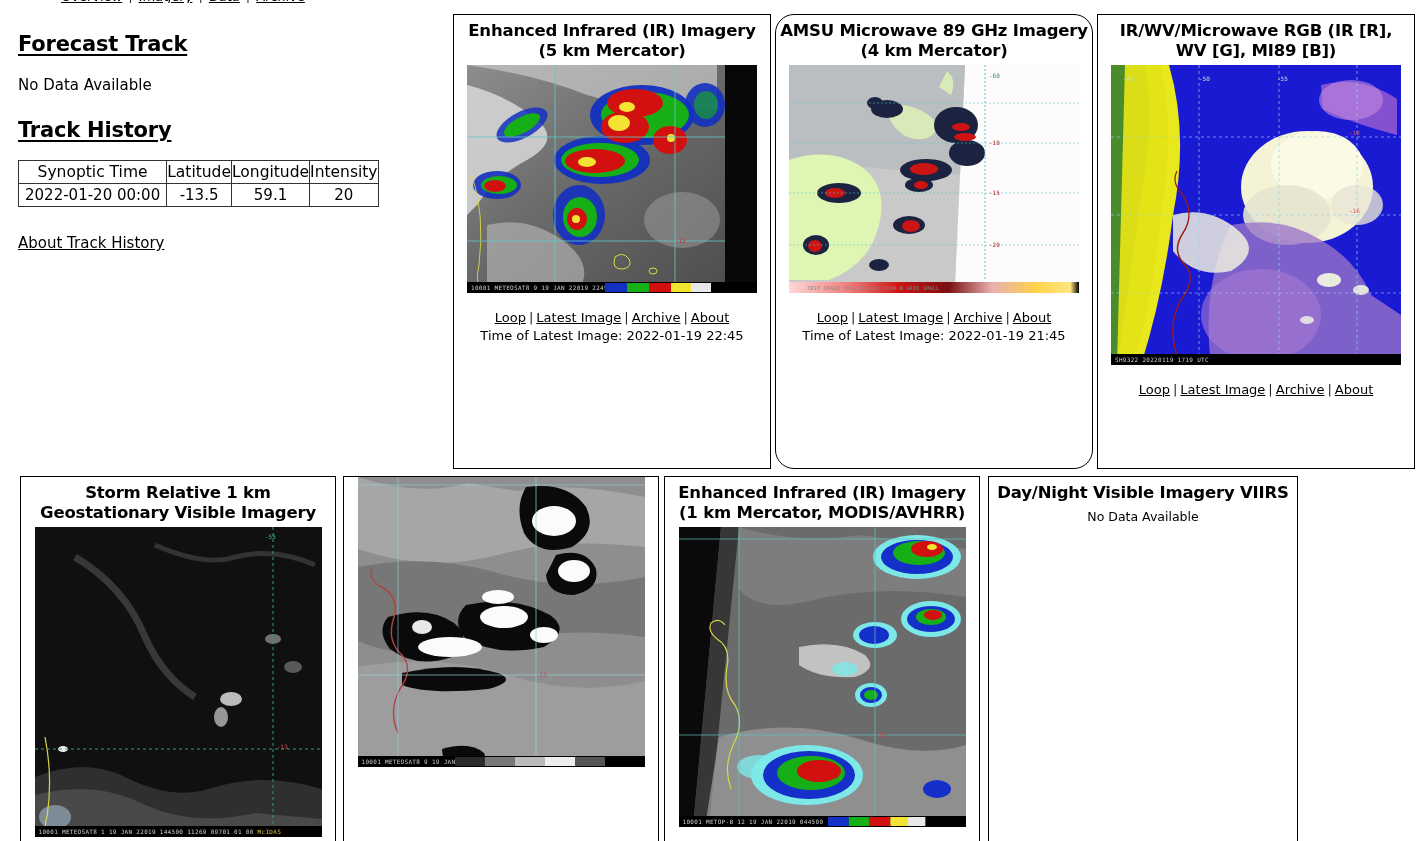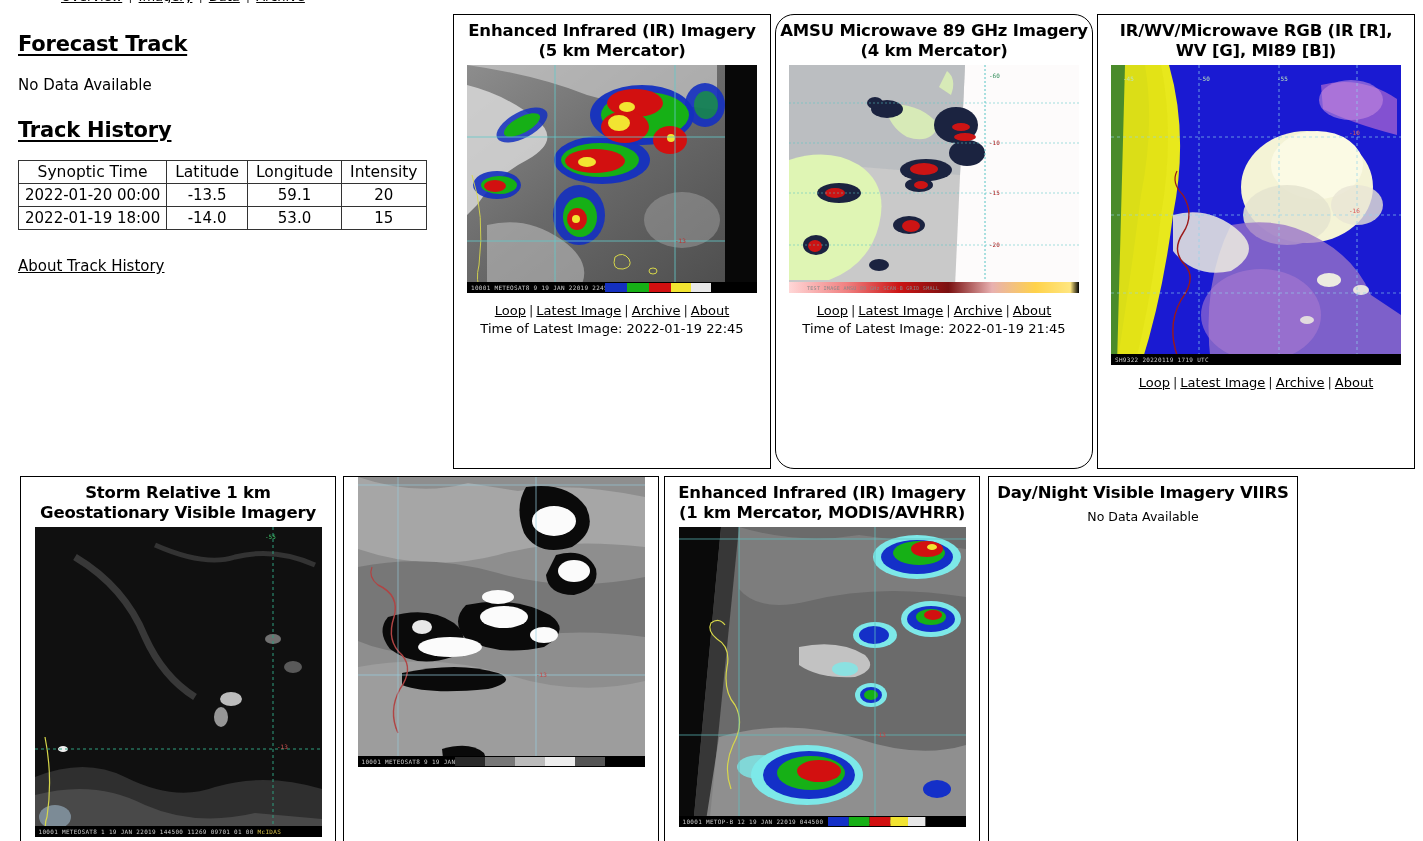--- a/index.html
+++ b/index.html
@@ -54,21 +54,21 @@
   h2.section.second { margin-top: 0; margin-bottom: 18px; }
 
   table.track {
     border-collapse: collapse;
     font-size: 15px;
     margin-bottom: 26px;
     background: #fff;
   }
   table.track th, table.track td {
     border: 1px solid #333;
-    padding: 2px 8px;
+    padding: 2px 0;
     text-align: center;
     font-weight: normal;
     white-space: nowrap;
   }
   table.track th { font-size: 15.5px; }
   table.track td.time { padding: 2px 6px; }
 
   a.about-track { font-size: 15px; }
 
   
@@ -85,21 +85,21 @@
     line-height: 1.22;
     padding: 6px 4px 4px 4px;
     letter-spacing: -0.2px;
   }
   .panel .nodata {
     font-size: 12.5px;
     padding-top: 2px;
   }
   .panel .links {
     font-size: 13px;
-    padding-top: 9px;
+    padding-top: 16px;
     line-height: 1.35;
   }
   .panel .links .sep { color: #222; margin: 0 3px; }
   .panel .caption {
     font-size: 13px;
     line-height: 1.35;
   }
 
   .satimg {
     display: block;
@@ -148,26 +148,20 @@
         <th>Longitude</th>
         <th>Intensity</th>
       </tr>
     </thead>
     <tbody>
       <tr>
         <td class="time">2022-01-20 00:00</td>
         <td>-13.5</td>
         <td>59.1</td>
         <td>20</td>
-      </tr>
-      <tr>
-        <td class="time">2022-01-19 18:00</td>
-        <td>-14.0</td>
-        <td>53.0</td>
-        <td>15</td>
       </tr>
     </tbody>
   </table>
 
   <a class="about-track">About Track History</a>
 </div>
 
 <div class="panel" style="left:453px; top:14px; width:318px; height:455px;">
   <div class="ptitle">Enhanced Infrared (IR) Imagery (5 km Mercator)</div>
 

